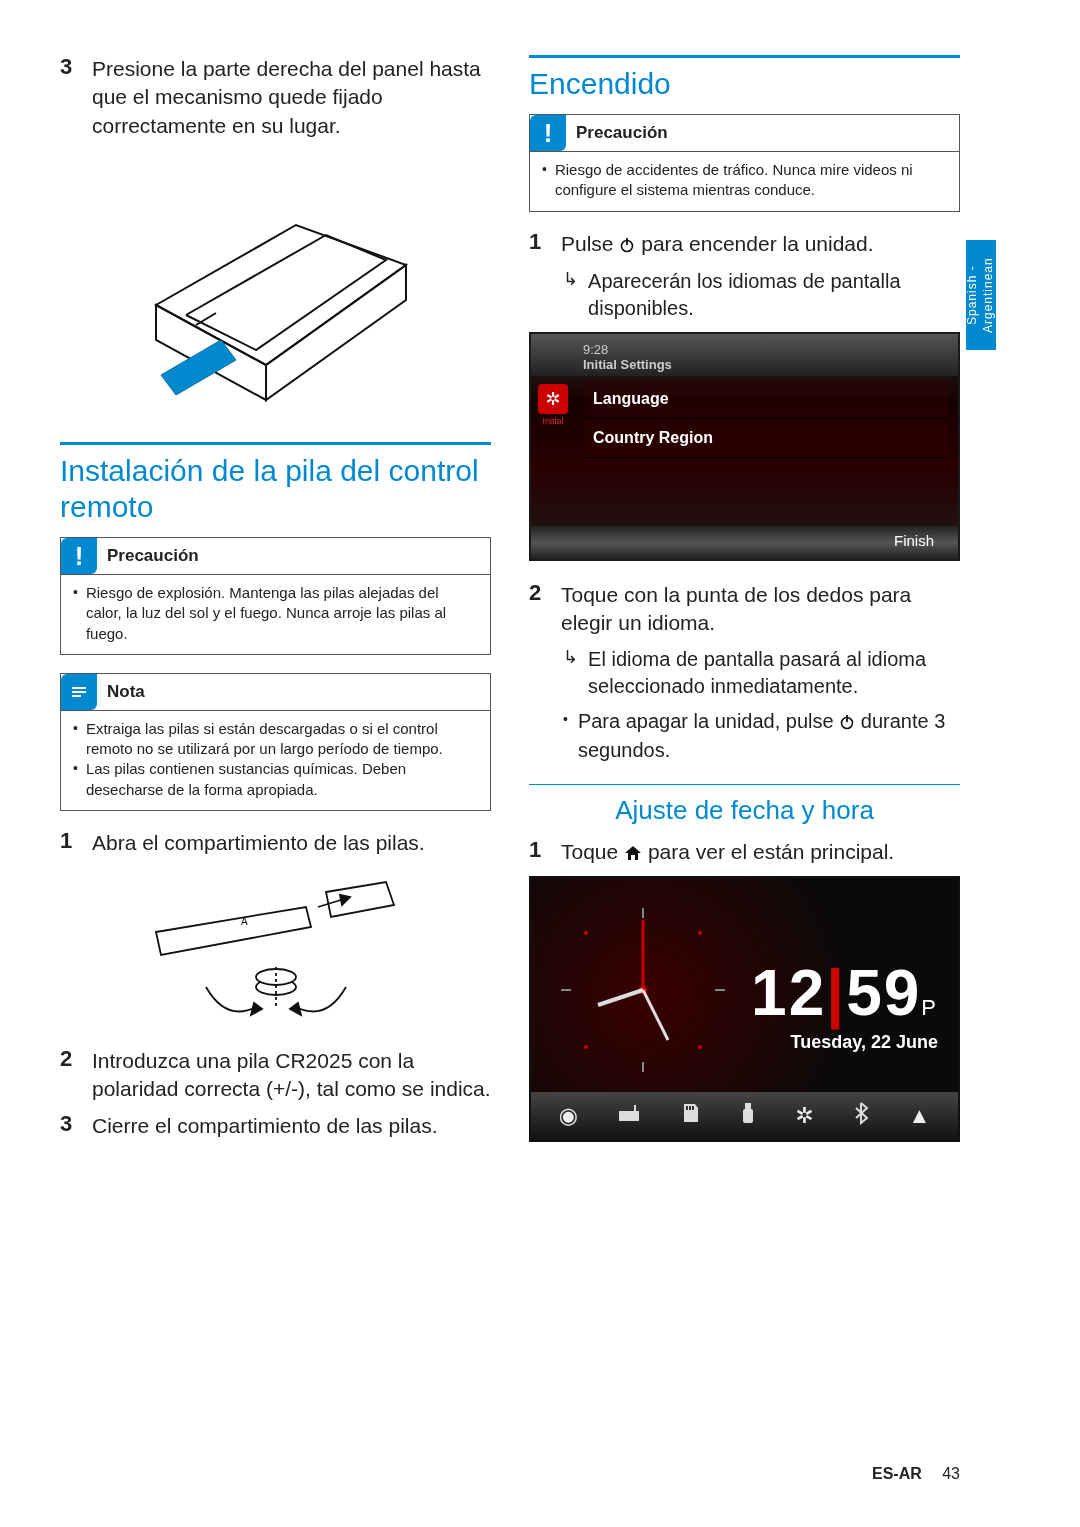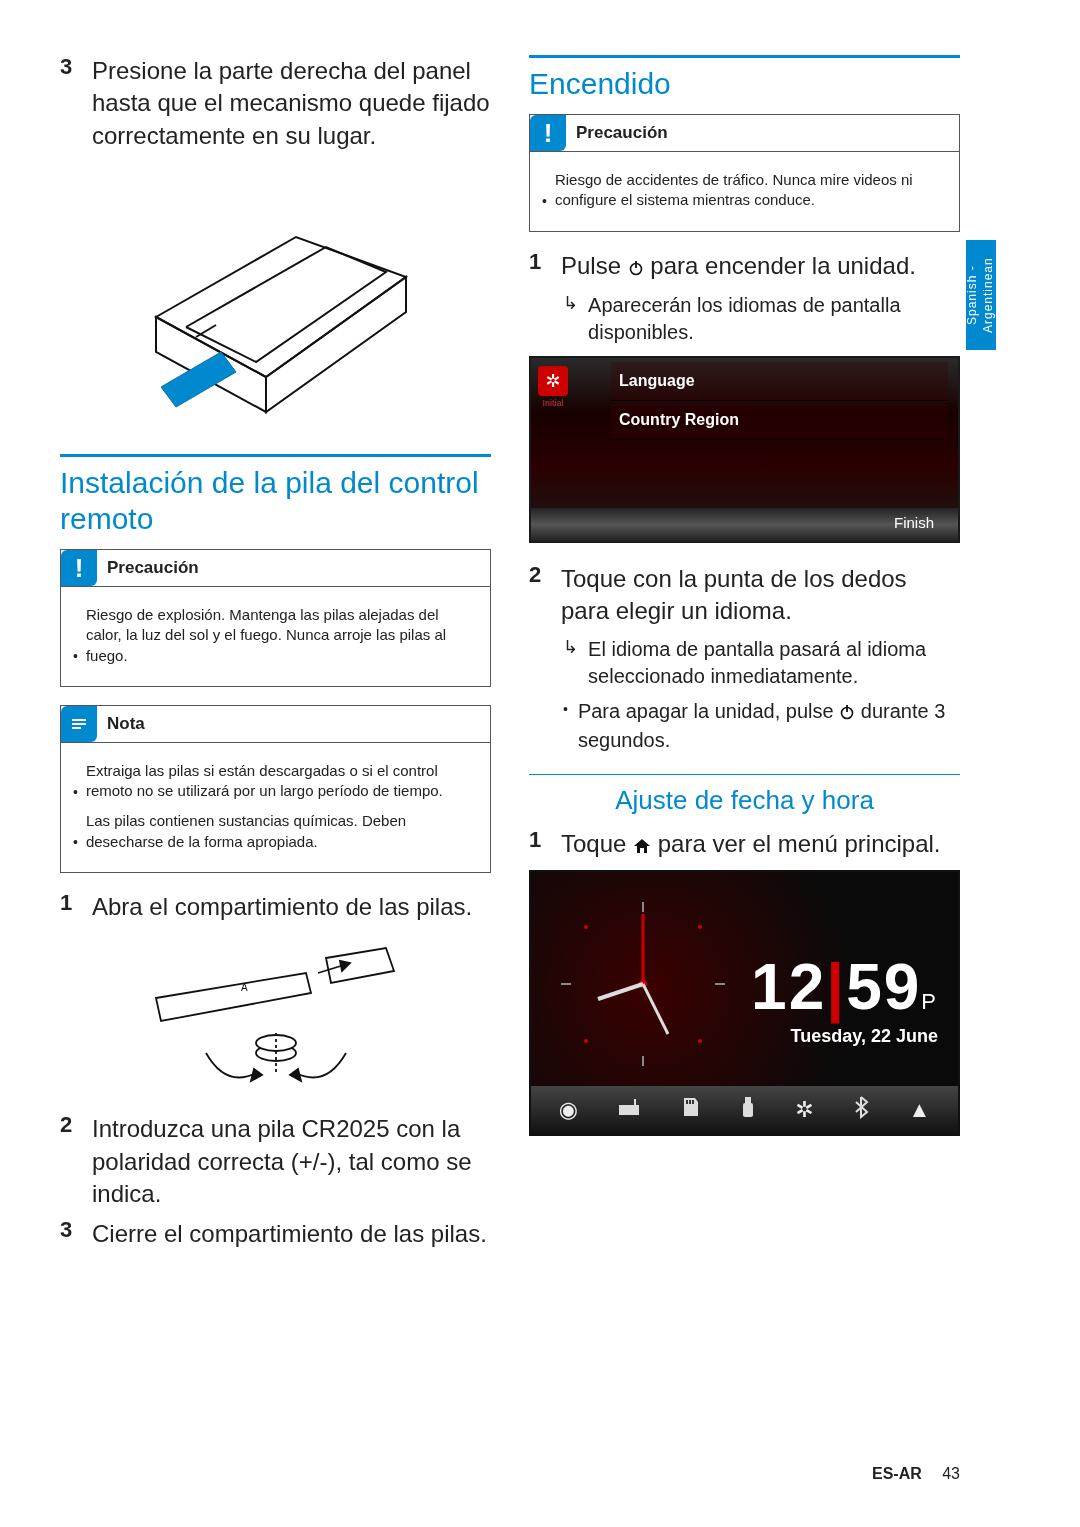--- a/index.html
+++ b/index.html
@@ -26,21 +26,21 @@
     gap: 14px;
     margin-bottom: 8px;
   }
   .num-step .num {
     font-weight: 700;
     font-size: 22px;
     min-width: 18px;
     line-height: 1.1;
   }
   .num-step .txt {
-    font-size: 24px;
+    font-size: 21px;
     line-height: 1.35;
     font-weight: 300;
   }
   .sub-arrow {
     display: flex;
     gap: 10px;
     padding-left: 34px;
     margin: 2px 0 8px 0;
   }
   .sub-arrow .arr {
@@ -127,22 +127,21 @@
     border-top: 1px solid #555;
   }
   .alert-body ul {
     list-style: none;
   }
   .alert-body li {
     display: flex;
     gap: 8px;
     font-size: 15px;
     line-height: 1.35;
-    margin: 10px 0;
-    align-items: flex-end;
+    margin: 0 0;
   }
   .alert-body li::before {
     content: "•";
     font-size: 14px;
   }
   .fig-placeholder {
     width: 100%;
     height: 270px;
     display: flex;
     align-items: center;
@@ -211,21 +210,20 @@
   }
   .screen1-side-label { font-size: 9px; color: #c33; }
   .screen1-main { flex: 1; padding: 4px 10px; }
   .screen1-row {
     padding: 10px 8px;
     border-bottom: 1px solid #000;
     font-size: 16px;
     color: #fff;
     font-weight: 700;
     background: rgba(60,0,0,0.3);
-    margin-left: 26px;
   }
   .screen1-footer {
     display: flex;
     justify-content: flex-end;
     padding: 6px 24px 10px 6px;
     font-size: 15px;
     color: #fff;
     background: linear-gradient(#222,#555,#222);
   }
 
@@ -426,20 +424,24 @@
               <line x1="8" y1="1" x2="8" y2="8" stroke="#111" stroke-width="1.8"></line>
             </svg></span><span> para encender la unidad.</span>
       </div>
     </div>
     <div class="sub-arrow">
       <span class="arr">↳</span>
       <span class="txt">Aparecerán los idiomas de pantalla disponibles.</span>
     </div>
 
     <div class="screen">
+      <div class="screen1-top">
+        <div>9:28</div>
+        <div style="font-weight:700">Initial Settings</div>
+      </div>
       <div class="screen1-body">
         <div class="screen1-side">
           <div class="screen1-gear">✲</div>
           <div class="screen1-side-label">Initial</div>
         </div>
         <div class="screen1-main">
           <div class="screen1-row">Language</div>
           <div class="screen1-row">Country Region</div>
         </div>
       </div>
@@ -466,21 +468,21 @@
       </span>
     </div>
 
     <h3 class="sub-title">Ajuste de fecha y hora</h3>
 
     <div class="num-step">
       <div class="num">1</div>
       <div class="txt">
         <span>Toque </span><span class="inline-icon"><svg width="18" height="16" viewBox="0 0 18 16">
               <polygon points="9,1 17,8 14,8 14,15 11,15 11,10 7,10 7,15 4,15 4,8 1,8" fill="#111"></polygon>
-            </svg></span><span> para ver el menú principal.</span>
+            </svg></span><span> para ver el están principal.</span>
       </div>
     </div>
 
     <div class="screen2">
       <svg class="screen2-analog" viewBox="0 0 200 200">
         <circle cx="100" cy="100" r="4" fill="#c00"></circle>
         <g stroke="#888" stroke-width="2">
           <line x1="100" y1="18" x2="100" y2="28"></line>
           <line x1="100" y1="172" x2="100" y2="182"></line>
           <line x1="18" y1="100" x2="28" y2="100"></line>

